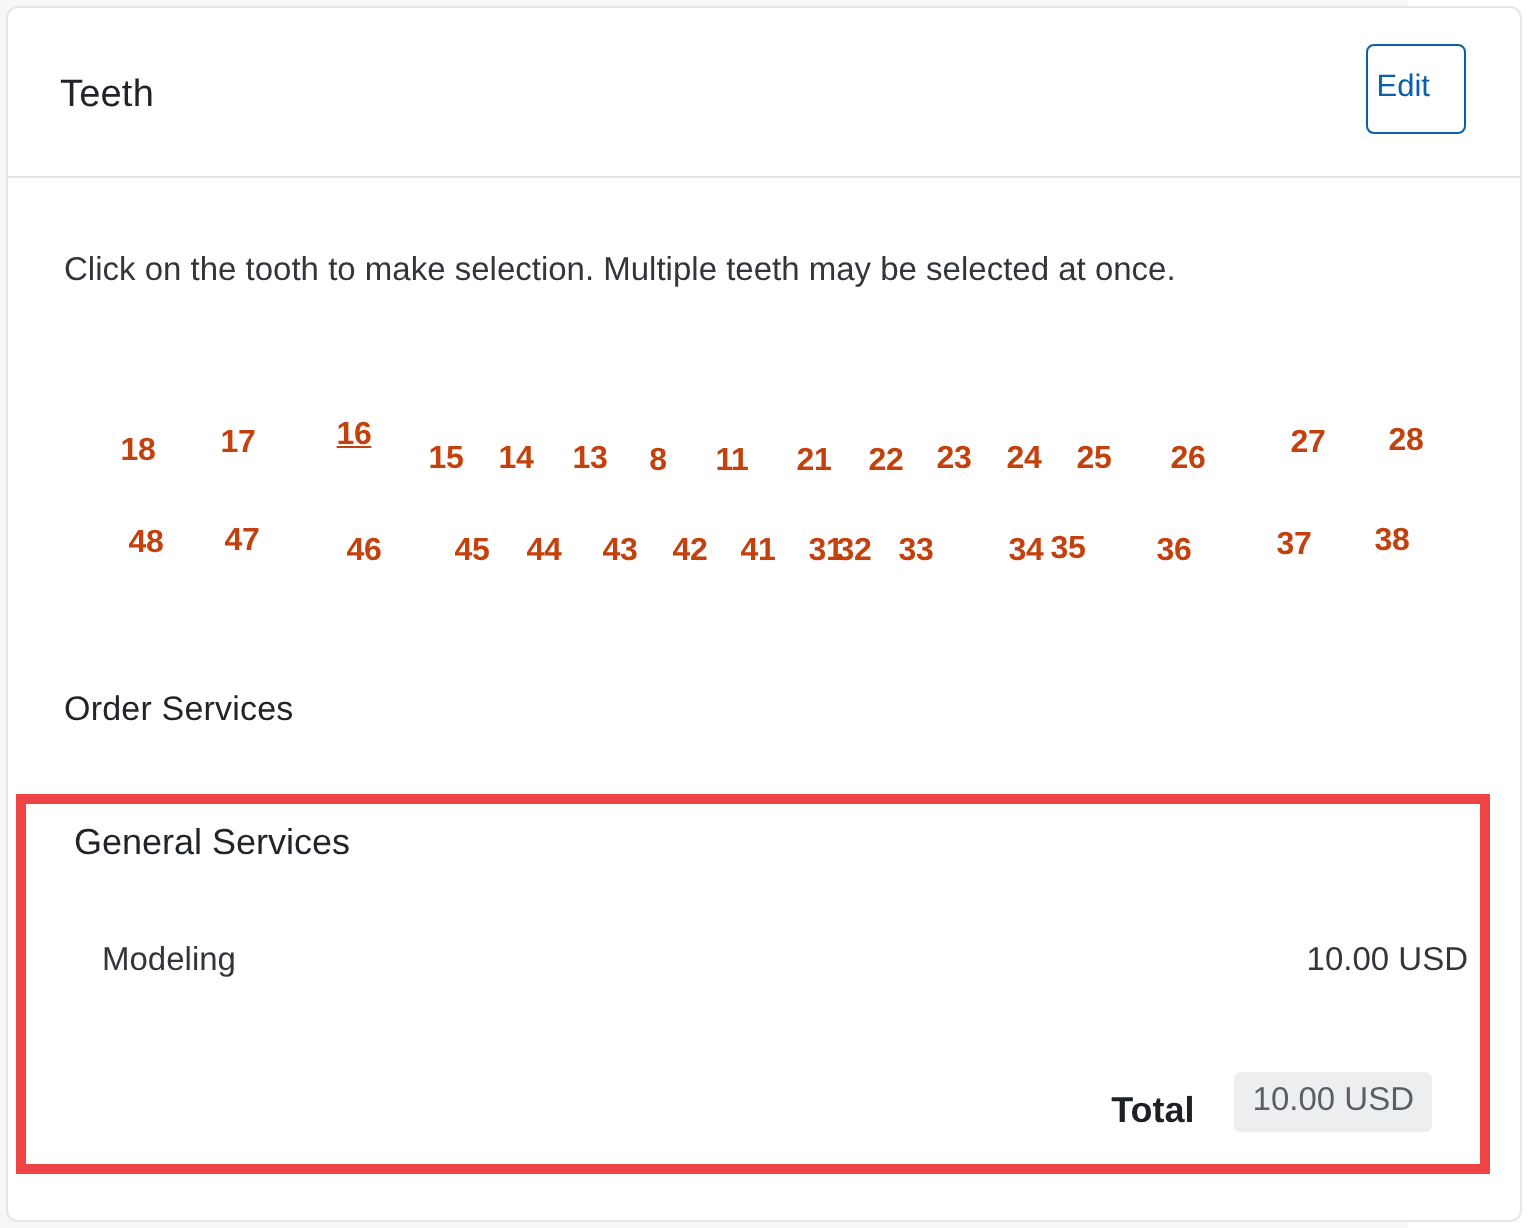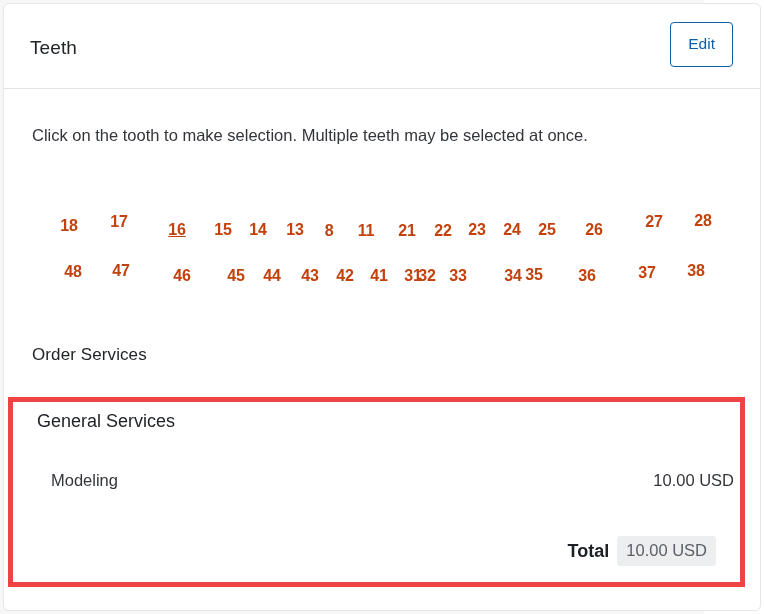--- a/index.html
+++ b/index.html
@@ -69,21 +69,21 @@
 
   .btn-secondary {
     color: #6c757d;
     border: 1px solid #c6c8ca;
     padding: 13px 19px 14px 19px;
   }
 
   .btn-primary-outline {
     color: #0b5ea8;
     border: 1px solid #0b5ea8;
-    padding: 13px 17px 14px 17px;
+    padding: 13px 17px 14px 4px;
   }
 
   
   .instruction {
     position: absolute;
     left: 28px;
     top: 122px;
     font-size: 16.5px;
     color: #32353a;
   }
@@ -155,22 +155,22 @@
   .service-price {
     font-size: 16.5px;
     color: #32353a;
   }
 
   .total-row {
     position: absolute;
     right: 24px;
     top: 134px;
     display: flex;
-    align-items: center;
-    gap: 8px;
+    align-items: flex-end;
+    gap: 20px;
   }
 
   .total-label {
     font-size: 18px;
     font-weight: bold;
     color: #1d2025;
   }
 
   .total-badge {
     font-size: 16.5px;
@@ -194,21 +194,21 @@
         <button class="btn btn-primary-outline">Edit</button>
       </div>
     </div>
 
     <div class="instruction">Click on the tooth to make selection. Multiple teeth may be selected at once.</div>
 
     <div class="teeth-chart">
       <div id="upper-row">
           <div class="tooth" style="left: 65px; top: 26px;">18</div>
           <div class="tooth" style="left: 115px; top: 22px;">17</div>
-          <div class="tooth" style="left: 173px; top: 30px; text-decoration: underline;">16</div>
+          <div class="tooth" style="left: 173px; top: 18px; text-decoration: underline;">16</div>
           <div class="tooth" style="left: 219px; top: 30px;">15</div>
           <div class="tooth" style="left: 254px; top: 30px;">14</div>
           <div class="tooth" style="left: 291px; top: 30px;">13</div>
           <div class="tooth" style="left: 325px; top: 31px;">8</div>
           <div class="tooth" style="left: 362px; top: 31px; text-align: right;">11</div>
           <div class="tooth" style="left: 403px; top: 31px;">21</div>
           <div class="tooth" style="left: 439px; top: 31px;">22</div>
           <div class="tooth" style="left: 473px; top: 30px;">23</div>
           <div class="tooth" style="left: 508px; top: 30px;">24</div>
           <div class="tooth" style="left: 543px; top: 30px;">25</div>

